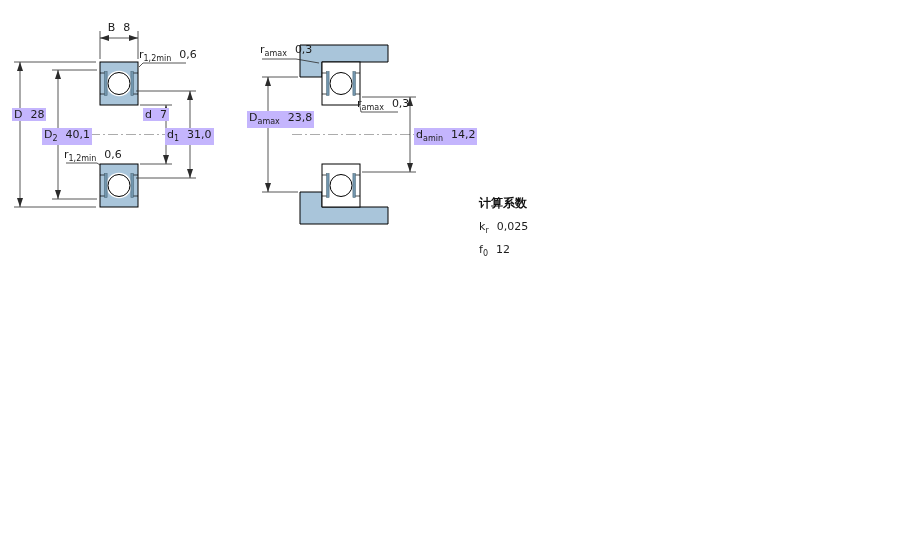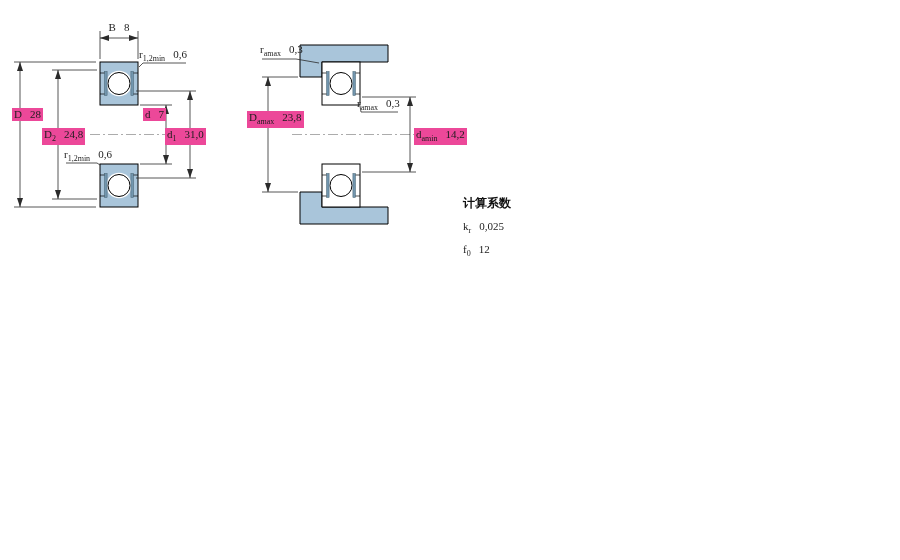--- a/index.html
+++ b/index.html
@@ -1,23 +1,23 @@
 <!DOCTYPE html>
 <html style="--bearing-fill: #a9c5da; --shield-fill: #7296ae; --line: #000000; --dim-line: #2b2b2b;"><head>
 <meta charset="utf-8">
 <style>
   html,body{margin:0;padding:0;background:#fff;}
   body{width:900px;height:560px;position:relative;font-family:"DejaVu Sans","Liberation Sans",sans-serif;}
-  .canvas{position:absolute;inset:0;font-family:Liberation Serif, serif;}
+  .canvas{position:absolute;inset:0;}
   svg{position:absolute;left:0;top:0;}
   .dim{position:absolute;font-size:11px;color:#1c1c1c;white-space:nowrap;line-height:13px;}
   .dim sub{font-size:8px;vertical-align:-3px;}
   .val{margin-left:8px;}
-  .wb{background:#ec4899;padding:0 2px;}
-  .factors{position:absolute;left:463px;top:195px;}
+  .wb{background:#c4b5fd;padding:0 2px;}
+  .factors{position:absolute;left:479px;top:195px;}
   .factors-title{font-size:12px;font-weight:bold;color:#111;margin-bottom:8px;}
   .factor{font-size:11px;color:#1c1c1c;margin-bottom:6px;white-space:nowrap;margin-top:8px;}
   .factor sub{font-size:8px;vertical-align:-3px;}
   
   .fill-bearing{color:var(--bearing-fill,#a9c5da);}
   .fill-white{color:#ffffff;}
   .shield{fill:var(--shield-fill,#7296ae);stroke:#44606f;stroke-width:.5;}
   .thin{stroke:#000;fill:none;stroke-width:.7;}
   .housing{fill:var(--bearing-fill,#a9c5da);stroke:#000;stroke-width:1;}
   .extline{stroke:#2b2b2b;fill:none;stroke-width:.8;}
@@ -92,21 +92,21 @@
 
   <div class="dim" style="left:139px;top:48px">
     <span>r</span><sub>1,2min</sub><span class="val">0,6</span>
   </div>
 
   <div class="dim wb" style="left:12px;top:108px">
     <span>D</span><span class="val">28</span>
   </div>
 
   <div class="dim wb" style="left:42px;top:128px">
-    <span>D</span><sub>2</sub><span class="val">24,8</span>
+    <span>D</span><sub>2</sub><span class="val">40,1</span>
   </div>
 
   <div class="dim" style="left:64px;top:148px">
     <span>r</span><sub>1,2min</sub><span class="val">0,6</span>
   </div>
 
   <div class="dim wb" style="left:143px;top:108px">
     <span>d</span><span class="val">7</span>
   </div>
 

